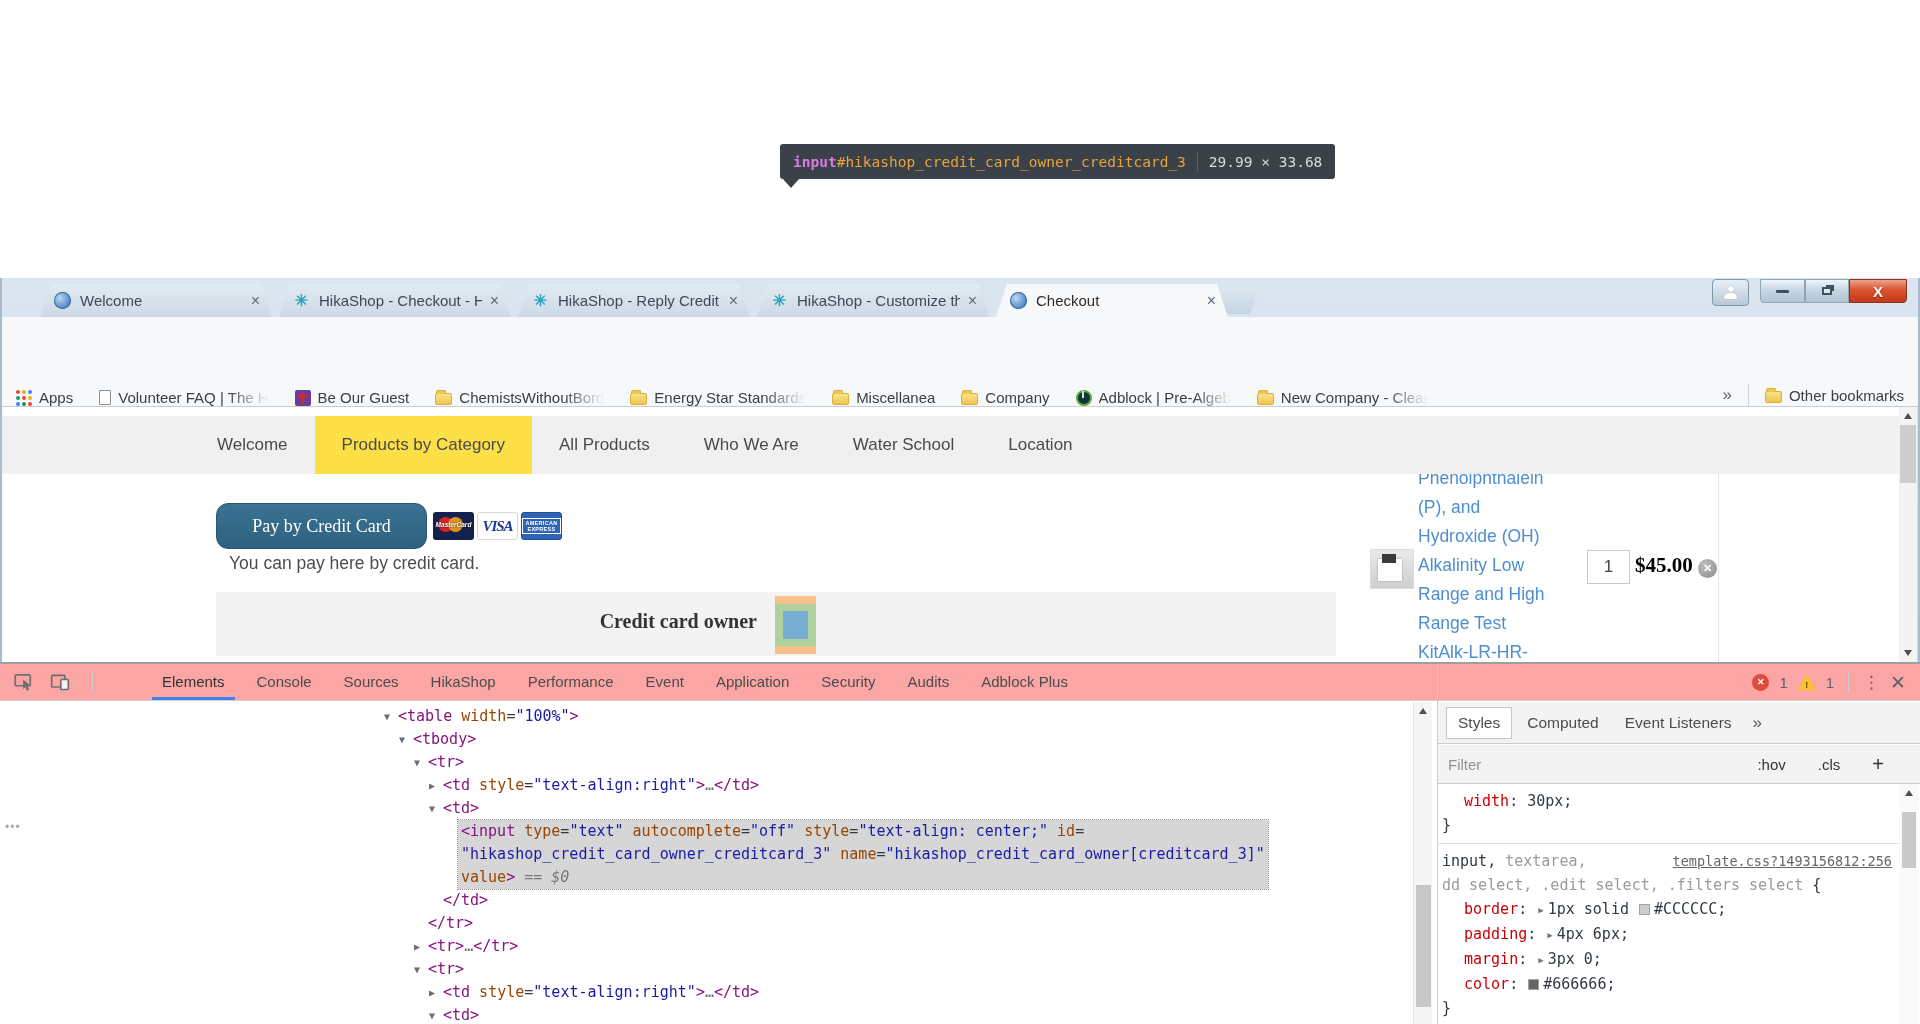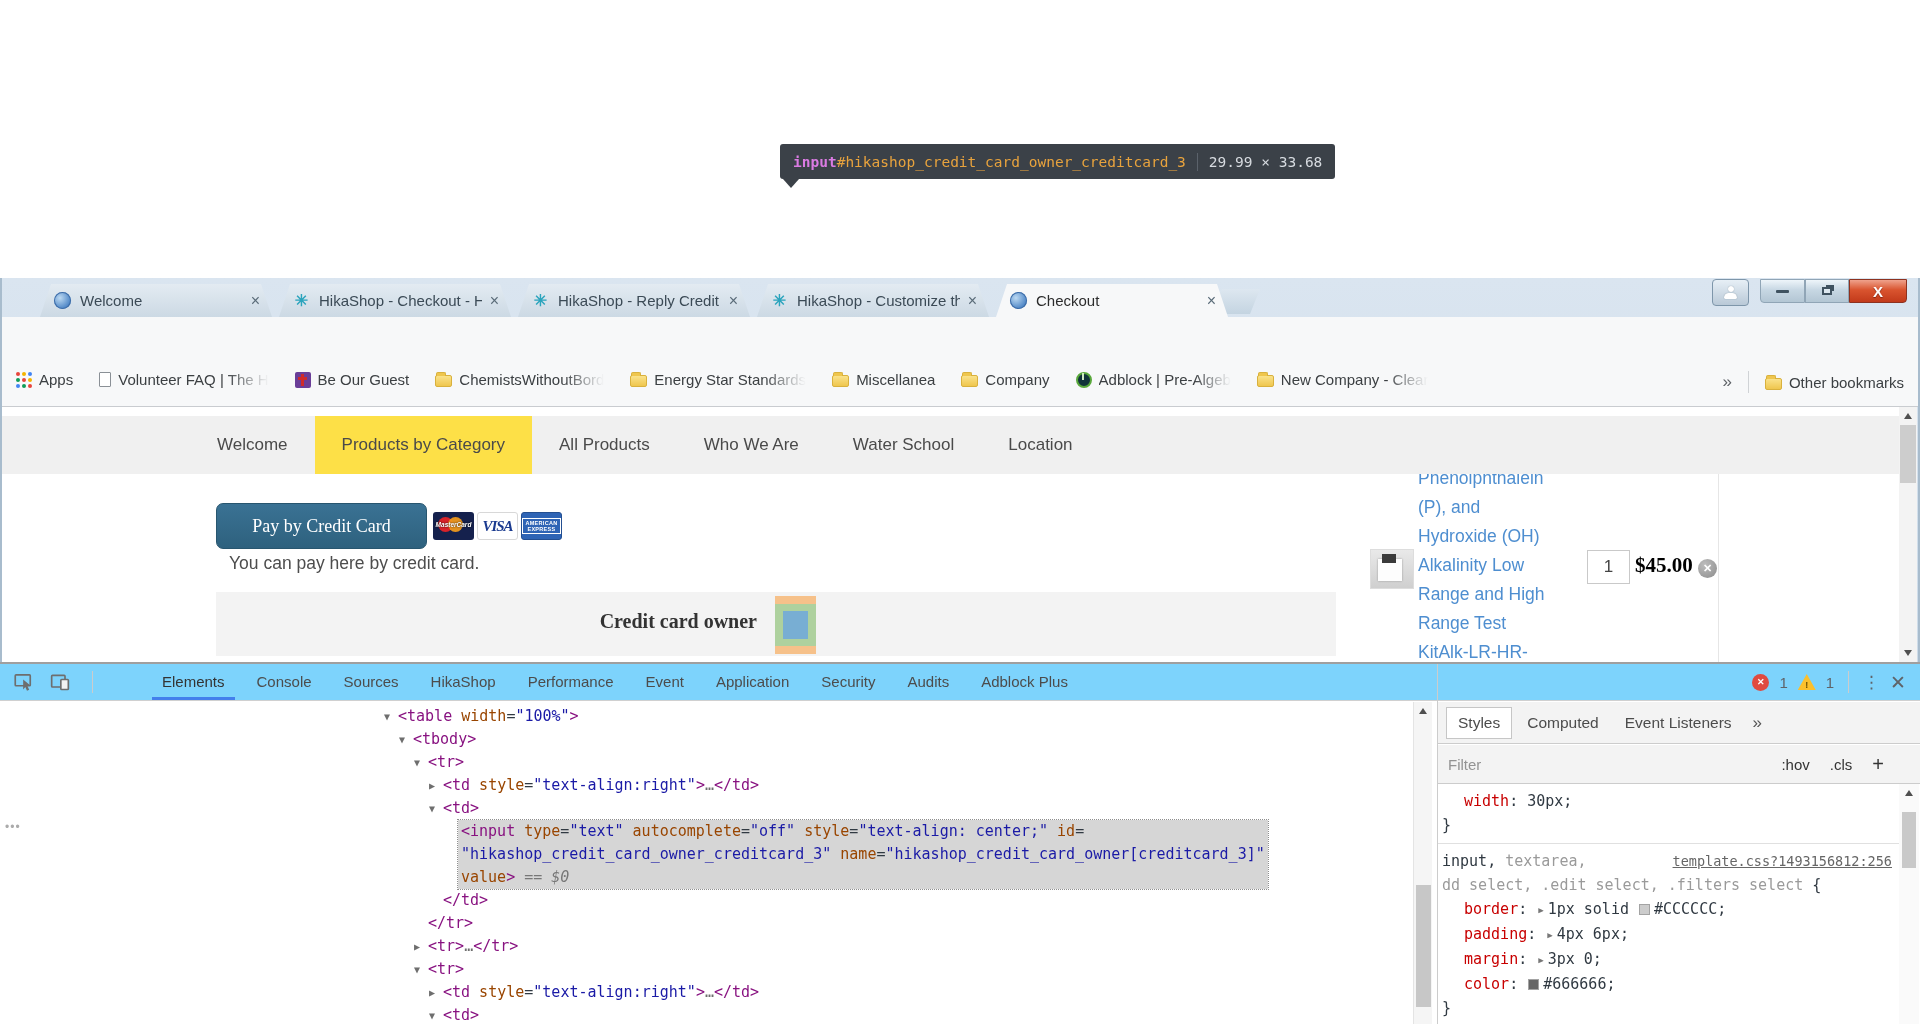--- a/index.html
+++ b/index.html
@@ -46,21 +46,21 @@
   .vsep{width:1px;height:22px;background:#d6d9dc;margin:0 14px}
   .host{color:#1f2226}
   .path{color:#73787d}
   #omni-right{margin-left:auto;display:flex;align-items:center;gap:18px}
   .abp{width:29px;height:29px;background:#c70d2c;clip-path:polygon(30% 0,70% 0,100% 30%,100% 70%,70% 100%,30% 100%,0 70%,0 30%);
     color:#fff;font-size:10px;font-weight:bold;display:flex;align-items:center;justify-content:center}
   .drive{width:24px;height:21px;background:#b4b9be;clip-path:polygon(50% 0,100% 100%,0 100%);position:relative}
   .drive:after{content:"";position:absolute;left:6px;top:8px;width:12px;height:11px;background:#e7eaec;clip-path:polygon(50% 0,100% 100%,0 100%)}
   
   #bookmarks-bar{position:absolute;top:371px;left:2px;width:1916px;height:36px;background:#f7f8f9;border-bottom:1px solid #c9ccd0;z-index:3;
-    display:flex;align-items:flex-start;padding:0 14px;font-size:15px;color:#3c4043}
+    display:flex;align-items:flex-end;padding:0 14px;font-size:15px;color:#3c4043}
   #bookmarks-items{display:flex;align-items:center;gap:26px;white-space:nowrap}
   .bm{display:flex;align-items:center;gap:7px;cursor:pointer}
   .bm-label.fade{-webkit-mask-image:linear-gradient(90deg,#000 72%,rgba(0,0,0,0));mask-image:linear-gradient(90deg,#000 72%,rgba(0,0,0,0))}
   .bi{display:inline-block}
   .bi-apps{display:grid;grid-template-columns:repeat(3,4px);grid-template-rows:repeat(3,4px);gap:2px}
   .bi-apps i{width:4px;height:4px;border-radius:50%}
   .bi-apps i:nth-child(1){background:#e8453c}.bi-apps i:nth-child(2){background:#f4b400}.bi-apps i:nth-child(3){background:#4285f4}
   .bi-apps i:nth-child(4){background:#0f9d58}.bi-apps i:nth-child(5){background:#e8453c}.bi-apps i:nth-child(6){background:#f4b400}
   .bi-apps i:nth-child(7){background:#4285f4}.bi-apps i:nth-child(8){background:#0f9d58}.bi-apps i:nth-child(9){background:#e8453c}
   .bi-page{width:12px;height:15px;background:#fff;border:1.5px solid #8a9096;border-radius:1px}
@@ -72,21 +72,21 @@
   .bi-power{width:16px;height:16px;border-radius:50%;background:#12343b;border:2.5px solid #59a83c;position:relative}
   .bi-power:before{content:"";position:absolute;left:4.2px;top:-1px;width:2.5px;height:7px;background:#cfe9c2}
   #bm-right{margin-left:auto;display:flex;align-items:center;gap:16px}
   .bm-sep{width:1px;height:22px;background:#d0d3d6}
   
   #page{position:absolute;top:407px;left:2px;width:1897px;height:255px;background:#fff;overflow:hidden}
   #site-nav{position:absolute;top:9px;left:0;width:1897px;height:58px;background:#f0f0f0;display:flex;padding-left:188px;z-index:3}
   .nav-item{line-height:58px;padding:0 27px;font-size:17px;color:#4a4a4a;cursor:pointer}
   .nav-item.active{background:#fde047}
   #pay-btn{position:absolute;left:214px;top:96px;width:211px;height:46px;background:linear-gradient(#3a7294,#2e617e);
-    border:1px solid #28566f;border-radius:7px;color:#fff;font-family:"Liberation Serif",serif;font-size:18px;
+    border:1px solid #28566f;border-radius:12px;color:#fff;font-family:"Liberation Serif",serif;font-size:18px;
     display:flex;align-items:center;justify-content:center;cursor:pointer}
   .card{position:absolute;top:105px;height:28px;width:41px;border-radius:3px;overflow:hidden}
   #card-mc{left:431px;background:#15214d;position:absolute}
   #card-mc .c1{position:absolute;left:5px;top:5px;width:15px;height:15px;border-radius:50%;background:#d8232a}
   #card-mc .c2{position:absolute;left:15px;top:5px;width:15px;height:15px;border-radius:50%;background:#f99f1b;opacity:.9}
   #card-mc .mc-t{position:absolute;width:100%;top:9px;text-align:center;font-size:6.5px;font-style:italic;color:#fff;font-weight:bold;text-shadow:0 0 2px #000}
   #card-visa{left:475px;background:#fff;border:1px solid #d8d8d8;display:flex;align-items:center;justify-content:center}
   #card-visa span{font-family:"Liberation Serif",serif;font-style:italic;font-weight:bold;font-size:15px;color:#1a3a8f;letter-spacing:-1px}
   #card-amex{left:519px;background:#2e64b5;display:flex;flex-direction:column;align-items:center;justify-content:center;border:1px solid #244f91}
   #card-amex .bx{border:1px solid #fff;padding:1px 2px;text-align:center}
@@ -121,21 +121,21 @@
     text-align:center;line-height:19px;cursor:pointer}
   #cart-colsep{position:absolute;left:1716px;top:55px;width:1px;height:200px;background:#e6e6e6}
   
   #page-scrollbar{position:absolute;top:407px;left:1899px;width:18px;height:255px;background:#f3f3f3}
   .sb-btn{position:absolute;left:0;width:18px;height:17px;background:#f3f3f3;display:flex;align-items:center;justify-content:center}
   .tri-up{width:0;height:0;border:4.5px solid transparent;border-bottom:6px solid #4f4f4f;margin-bottom:3px}
   .tri-down{width:0;height:0;border:4.5px solid transparent;border-top:6px solid #4f4f4f;margin-top:3px}
   #page-thumb{position:absolute;left:1px;top:18px;width:16px;height:58px;background:#cdcdcd}
   
   #devtools{position:absolute;top:662px;left:0;width:1920px;height:362px;background:#fff;border-top:2px solid #9f9f9f}
-  #dt-tabbar{position:absolute;top:0;left:0;width:1920px;height:37px;background:#7dd3fc;border-bottom:1px solid #d0d0d0}
+  #dt-tabbar{position:absolute;top:0;left:0;width:1920px;height:37px;background:#fca5a5;border-bottom:1px solid #d0d0d0}
   .dt-icon{position:absolute;top:8px;width:20px;height:20px}
   #dt-tabs{position:absolute;left:146px;top:0;height:36px;display:flex}
   .dt-tab{padding:0 16px;line-height:35px;font-size:15px;color:#4c4c4c;cursor:pointer;position:relative}
   .dt-tab.active{color:#333}
   .dt-tab.active:after{content:"";position:absolute;left:6px;right:6px;bottom:0;height:3px;background:#437fec}
   #dt-right{position:absolute;right:14px;top:0;height:36px;display:flex;align-items:center;gap:10px;font-size:15px;color:#5f6368}
   .err-badge{width:17px;height:17px;border-radius:50%;background:#e04a3f;color:#fff;font-size:9px;font-weight:bold;text-align:center;line-height:17px}
   .warn-badge{width:18px;height:16px;background:#fbc02d;clip-path:polygon(50% 0,100% 100%,0 100%);color:#6b4e00;font-size:9px;font-weight:bold;text-align:center;line-height:22px}
   .dt-sep{width:1px;height:22px;background:#ccc;margin:0 4px}
   .dt-glyph{font-size:17px;color:#5f6368;cursor:pointer}
@@ -156,21 +156,21 @@
   
   #styles-pane{position:absolute;left:1438px;top:38px;width:482px;height:324px}
   #styles-tabs{position:absolute;top:0;left:0;width:482px;height:42px;background:#f3f3f3;border-bottom:1px solid #ccc;
     display:flex;align-items:center;padding-left:8px;gap:4px;font-size:15.5px;color:#4c4c4c}
   .st-tab{padding:6px 11px;cursor:pointer}
   .st-tab.active{background:#fff;border:1px solid #c6c6c6}
   #styles-overflow{margin-left:6px;font-size:17px;color:#555}
   #filter-row{position:absolute;top:43px;left:0;width:482px;height:39px;background:#f3f3f3;border-bottom:1px solid #ccc;
     display:flex;align-items:center;padding:0 10px;font-size:15px}
   #filter-input{color:#939393;flex:1}
-  #filter-right{display:flex;align-items:center;gap:20px;color:#333;margin-right:26px}
+  #filter-right{display:flex;align-items:center;gap:32px;color:#333;margin-right:26px}
   #filter-plus{font-size:20px}
   
   #css-content{position:absolute;top:82px;left:0;width:462px;height:242px;background:#fff;
     font:15px/24px "DejaVu Sans Mono",monospace;color:#303942}
   .css-block{padding:5px 0 6px 4px;border-bottom:1px solid #e0e0e0;position:relative}
   .css-row{white-space:pre}
   .css-indent{padding-left:22px}
   .css-name{color:#c80000}
   .css-expand{color:#777;font-size:9px;display:inline-block;margin:0 4px 0 2px;vertical-align:1px}
   .swatch{display:inline-block;width:11px;height:11px;border:1px solid #a3a3a3;margin:0 4px -1px 1px}

